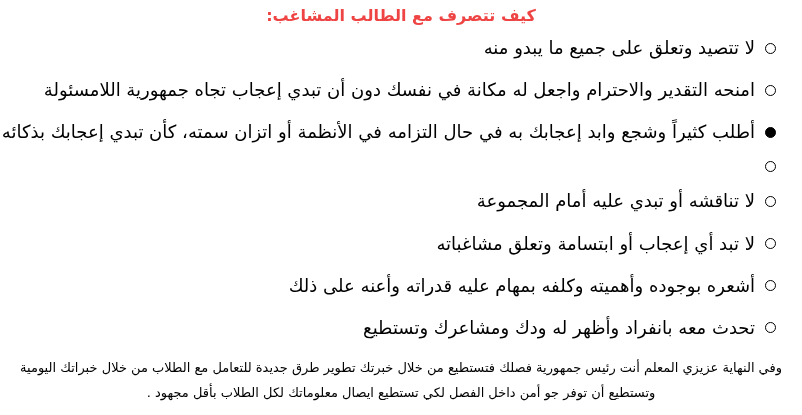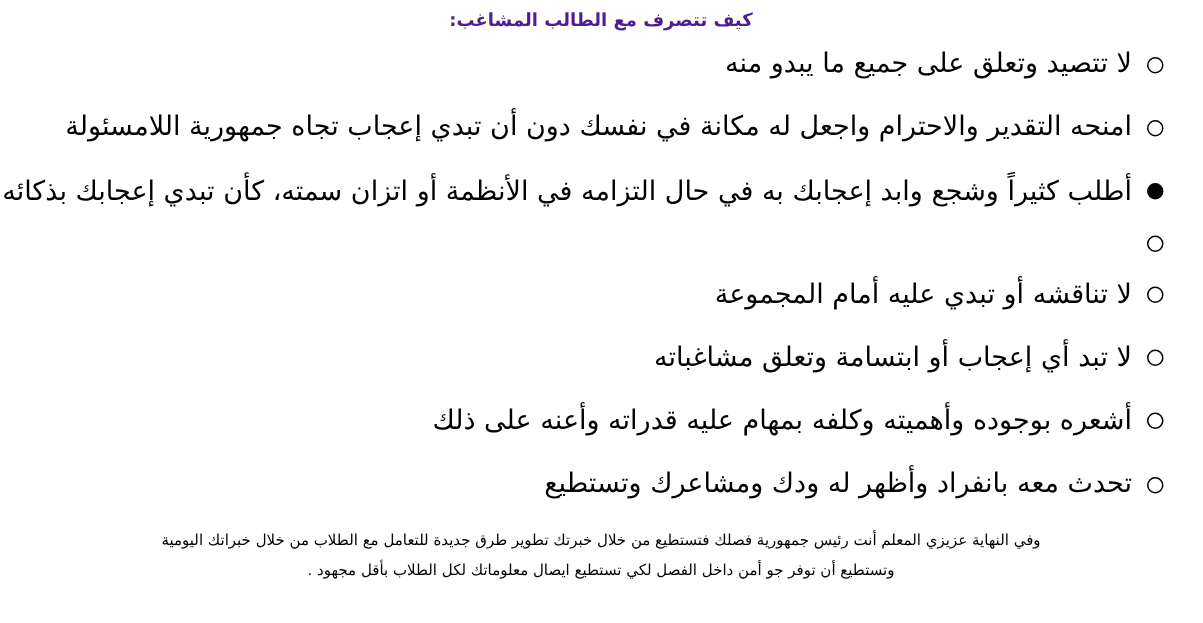--- a/index.html
+++ b/index.html
@@ -15,23 +15,23 @@
     overflow: hidden;
   }
   .page {
     width: 802px;
     height: 415px;
     position: relative;
     box-sizing: border-box;
     padding: 4px 10px 0 10px;
   }
   .title {
-    color: #4c1d95;
+    color: #ef4444;
     font-weight: bold;
-    font-size: 12px;
+    font-size: 16px;
     text-align: center;
     margin: 2px 0 10px 0;
     line-height: 1.2;
     direction: rtl;
   }
   .list {
     list-style: none;
     margin: 0;
     padding: 0;
     direction: rtl;
@@ -61,21 +61,21 @@
     flex: 0 0 auto;
     font-size: 18px;
     line-height: 1.45;
     text-align: right;
     direction: rtl;
     white-space: nowrap;
   }
   .closing {
     direction: rtl;
     text-align: center;
-    font-size: 10px;
+    font-size: 13px;
     line-height: 1.75;
     margin-top: 16px;
     padding: 0 4px;
   }
   .closing p {
     margin: 0 0 2px 0;
     white-space: nowrap;
   }
 </style>
 </head>

